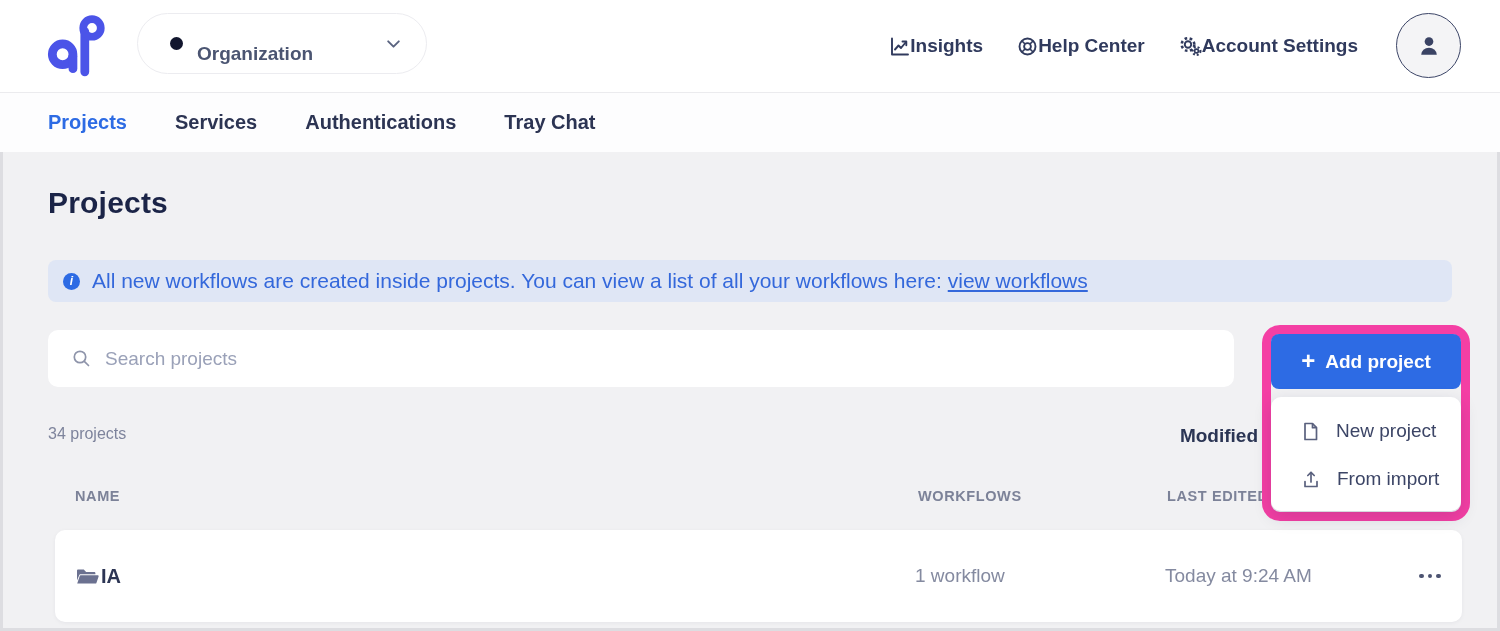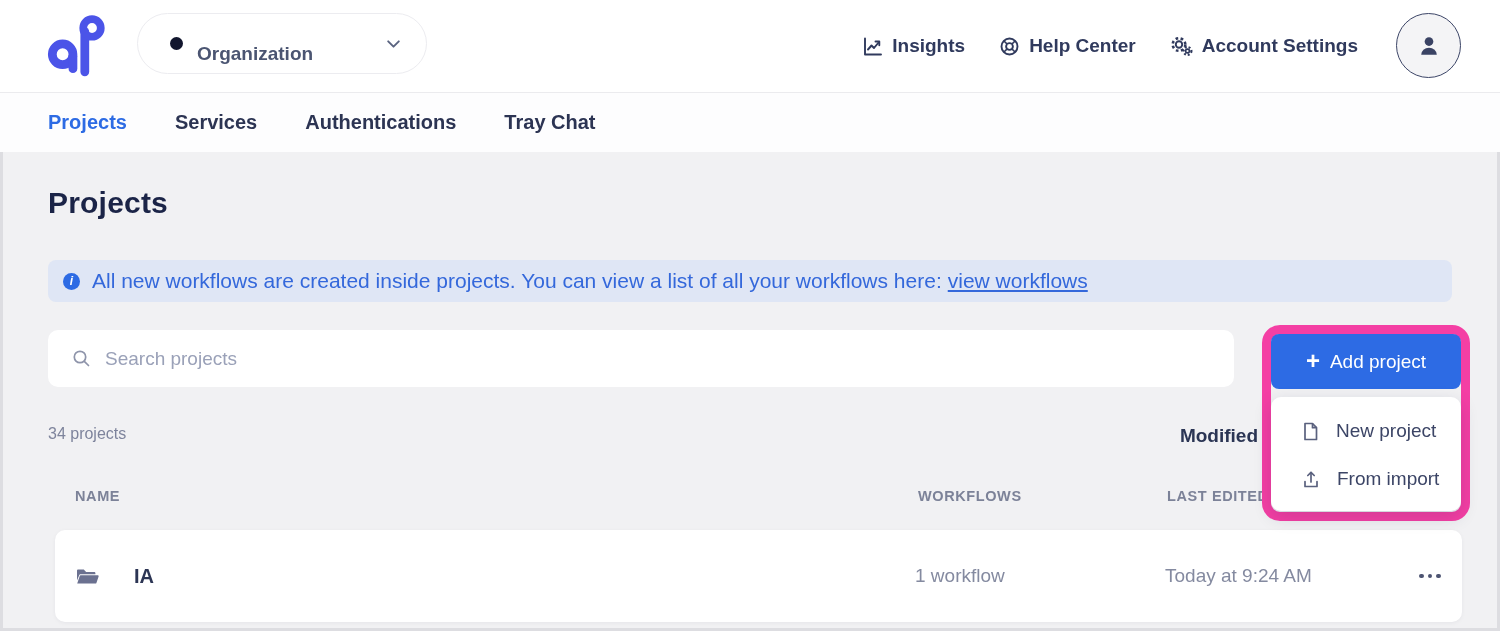--- a/index.html
+++ b/index.html
@@ -20,21 +20,21 @@
     display:flex; align-items:center; padding:0 24px 0 32px;
   }
   .org-dot { width:13px; height:13px; border-radius:50%; background:#12162e; flex:0 0 auto; }
   .org-label { margin-left:14px; font-size:19px; font-weight:700; color:#4b5572;margin-top:20px; }
   .org-chevron { margin-left:auto; width:17px; height:17px; }
 
   .header-menu {
     position:absolute; right:142px; top:0; height:92px;
     display:flex; align-items:center; gap:34px;
   }
-  .menu-item { display:flex; align-items:center; gap:9px; cursor:pointer; }
+  .menu-item { display:flex; align-items:center; cursor:pointer; }
   .menu-item .label { font-size:19px; font-weight:700; color:#303a5d; }
   .menu-item svg { display:block; }
 
   .avatar {
     position:absolute; left:1396px; top:13px; width:65px; height:65px;
     border-radius:50%; background:#f4f4f6; border:1.5px solid #3c4567;
     display:flex; align-items:center; justify-content:center;
   }
 
   
@@ -81,21 +81,21 @@
   .highlight-box {
     position:absolute; left:1262px; top:325px; width:208px; height:196px;
     border:9px solid #f43fa4; border-radius:18px; z-index:10;
   }
   .add-btn {
     width:190px; height:55px; background:#2d6be4; border:none; border-radius:8px;
     color:#fff; display:flex; align-items:center; justify-content:center; gap:10px;
     cursor:pointer;
   }
   .add-btn .plus { font-size:24px; font-weight:600; line-height:1; margin-top:-2px; }
-  .add-btn .add-label { font-size:19px; font-weight:400; font-family:"Liberation Sans","DejaVu Sans",sans-serif; }
+  .add-btn .add-label { font-size:19px; font-weight:700; font-family:"Liberation Sans","DejaVu Sans",sans-serif; }
   .add-menu {
     width:190px; height:114px; margin-top:8px; background:#fff; border-radius:10px;
     box-shadow:0 6px 18px rgba(25,30,70,.16); padding-top:10px;
   }
   .add-menu-item {
     height:48px; display:flex; align-items:center; padding-left:30px; gap:16px; cursor:pointer;
   }
   .add-menu-item .label { font-size:19px; color:#3c4566; }
 
   
@@ -104,21 +104,21 @@
 
   .col-head { position:absolute; top:488px; font-size:14.5px; font-weight:700; letter-spacing:.6px; color:#7c8298; }
   .col-name { left:75px; }
   .col-workflows { left:918px; }
   .col-last-edited { left:1167px; }
 
   .row-card {
     position:absolute; left:55px; top:530px; width:1407px; height:92px;
     background:#fff; border-radius:10px; box-shadow:0 1px 4px rgba(20,25,60,.05);
   }
-  .row-name { position:absolute; left:20px; top:0; height:92px; display:flex; align-items:center; gap:34px; }
+  .row-name { position:absolute; left:20px; top:0; height:92px; display:flex; align-items:center; gap:1px; }
   .row-name .name { font-size:20px; font-weight:700; color:#2c3554; }
   .row-cell { position:absolute; top:0; height:92px; display:flex; align-items:center; font-size:19px; color:#848aa0; }
   .cell-workflows { left:860px; }
   .cell-edited { left:1110px; }
   .row-actions {
     position:absolute; left:1340px; top:0; height:92px; width:70px;
     display:flex; align-items:center; justify-content:center; gap:4px; cursor:pointer;
   }
   .row-actions .dot { width:4.5px; height:4.5px; border-radius:50%; background:#4d5472; }
 </style>

